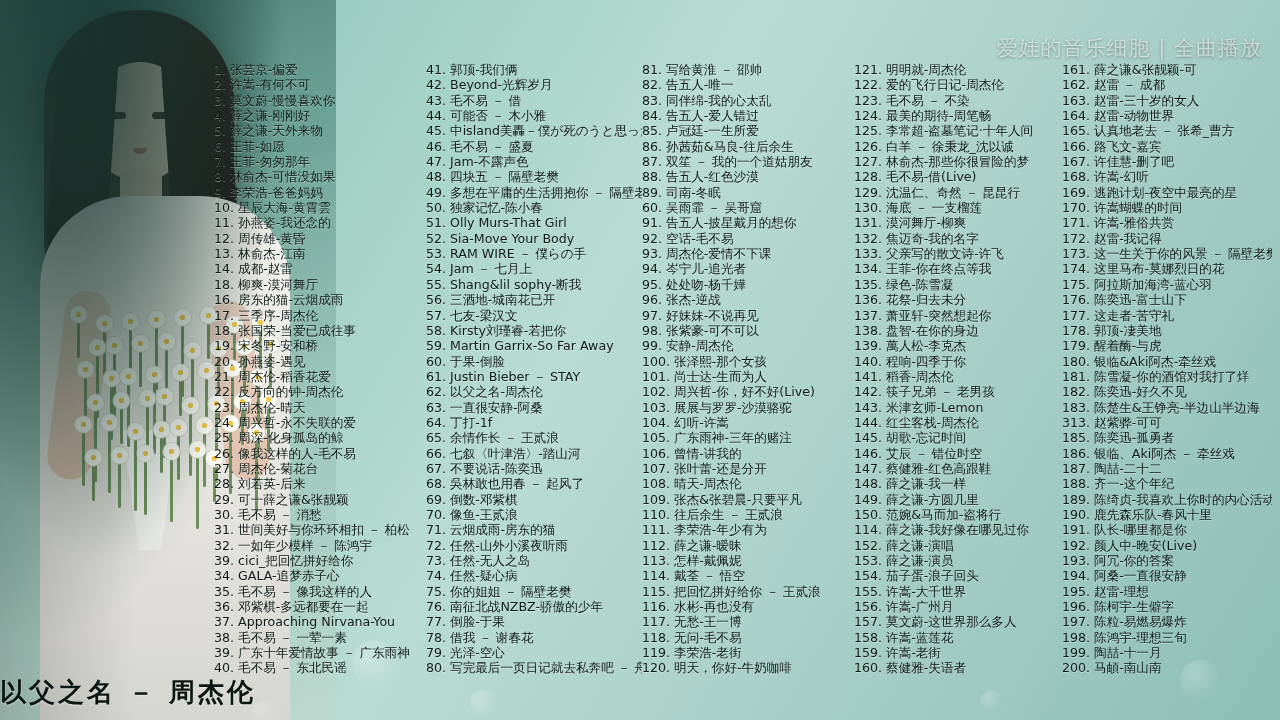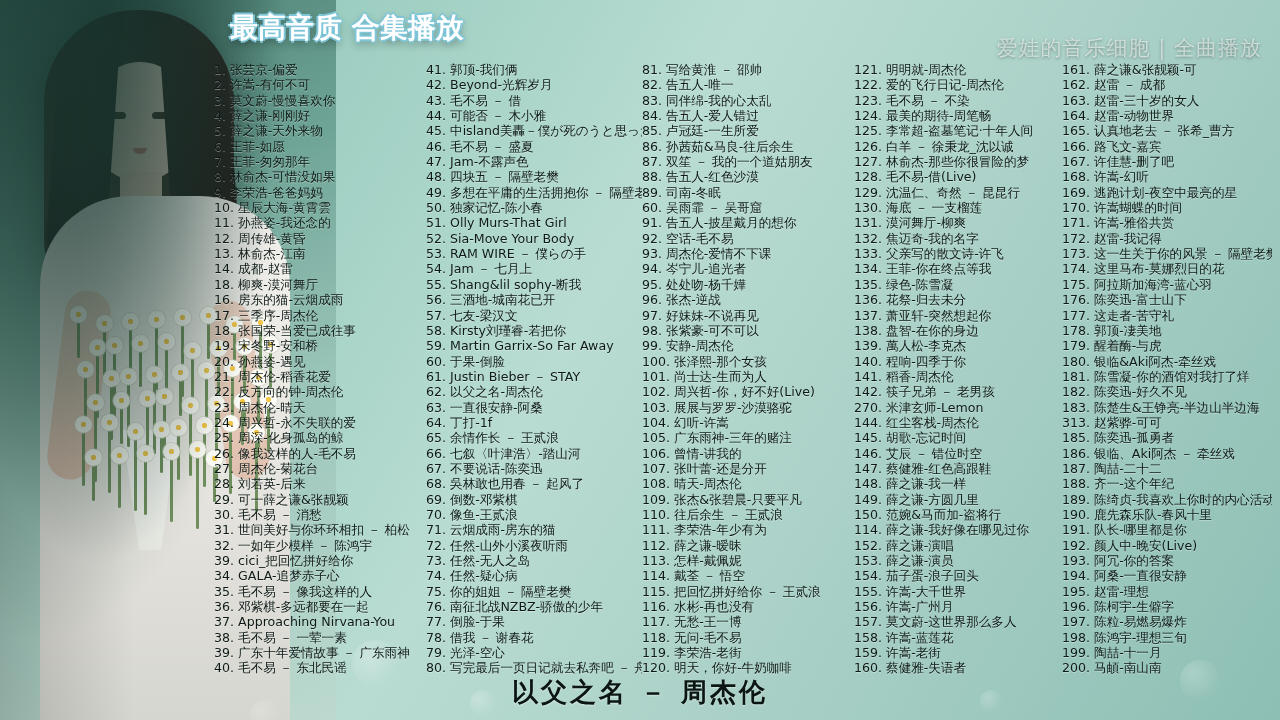--- a/index.html
+++ b/index.html
@@ -221,21 +221,21 @@
     white-space: nowrap;
     overflow: hidden;
   }
 
   
   #nowplaying {
     position: absolute;
     left: 0;
     right: 0;
     bottom: 10px;
-    text-align: center;
+    text-align: left;
     font-family: "DejaVu Sans", sans-serif;
     font-size: 26px;
     font-weight: bold;
     color: #0b1512;
     letter-spacing: 3px;
     text-shadow: 0 1px 2px rgba(255,255,255,0.45);
   }
 </style>
 </head>
 <body>
@@ -354,21 +354,20 @@
   </div>
   <div class="leafshadow"></div>
 
   <div class="bokeh" style="left:352px;top:640px;width:46px;height:46px;opacity:.5;"></div>
   <div class="bokeh" style="left:470px;top:690px;width:26px;height:26px;opacity:.45;"></div>
   <div class="bokeh" style="left:1180px;top:660px;width:40px;height:40px;opacity:.4;"></div>
   <div class="bokeh" style="left:980px;top:690px;width:22px;height:22px;opacity:.4;"></div>
   <div class="bokeh" style="left:250px;top:700px;width:30px;height:30px;opacity:.35;"></div>
 
   <div id="title-banner">
-    <span class="title-sub">最高音质 合集播放</span>
   </div>
   <div id="watermark">爱娃的音乐细胞 | 全曲播放</div>
 
   <div id="columns">
     <div class="col c1">
         <div class="song">1. 张芸京-偏爱</div>
         <div class="song">2. 许嵩-有何不可</div>
         <div class="song">3. 莫文蔚-慢慢喜欢你</div>
         <div class="song">4. 薛之谦-刚刚好</div>
         <div class="song">5. 薛之谦-天外来物</div>
@@ -508,21 +507,21 @@
         <div class="song">133. 父亲写的散文诗-许飞</div>
         <div class="song">134. 王菲-你在终点等我</div>
         <div class="song">135. 绿色-陈雪凝</div>
         <div class="song">136. 花祭-归去未分</div>
         <div class="song">137. 萧亚轩-突然想起你</div>
         <div class="song">138. 盘智-在你的身边</div>
         <div class="song">139. 萬人松-李克杰</div>
         <div class="song">140. 程响-四季于你</div>
         <div class="song">141. 稻香-周杰伦</div>
         <div class="song">142. 筷子兄弟 － 老男孩</div>
-        <div class="song">270. 米津玄师-Lemon</div>
+        <div class="song">143. 米津玄师-Lemon</div>
         <div class="song">144. 红尘客栈-周杰伦</div>
         <div class="song">145. 胡歌-忘记时间</div>
         <div class="song">146. 艾辰 － 错位时空</div>
         <div class="song">147. 蔡健雅-红色高跟鞋</div>
         <div class="song">148. 薛之谦-我一样</div>
         <div class="song">149. 薛之谦-方圆几里</div>
         <div class="song">150. 范婉&amp;马而加-盗将行</div>
         <div class="song">114. 薛之谦-我好像在哪见过你</div>
         <div class="song">152. 薛之谦-演唱</div>
         <div class="song">153. 薛之谦-演员</div>

